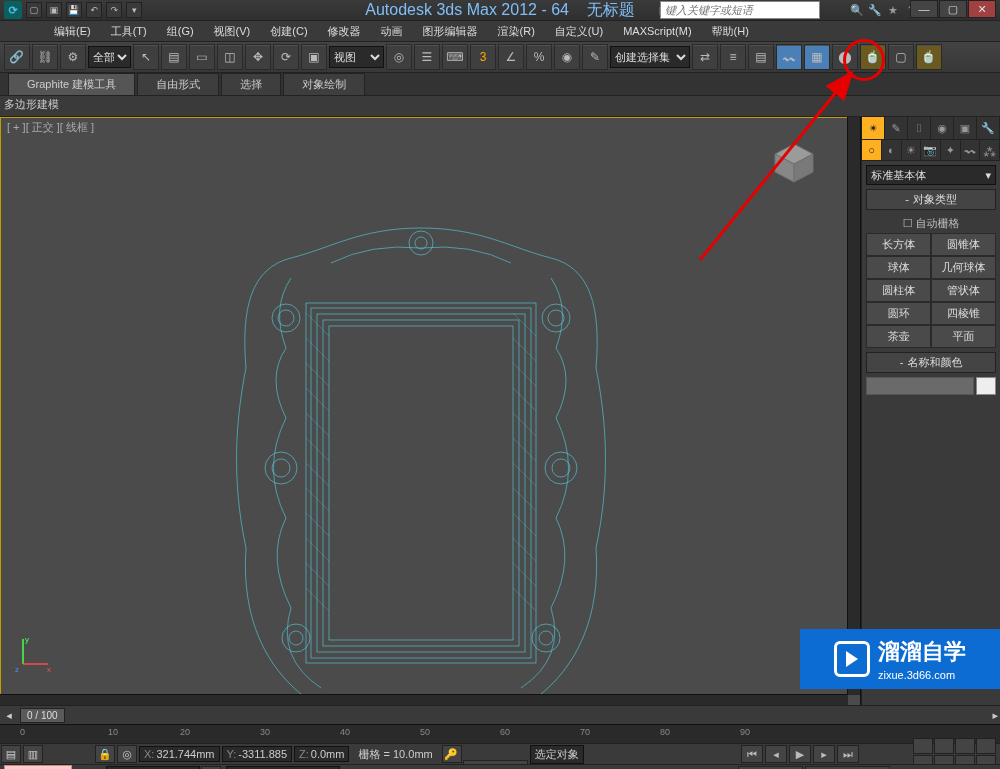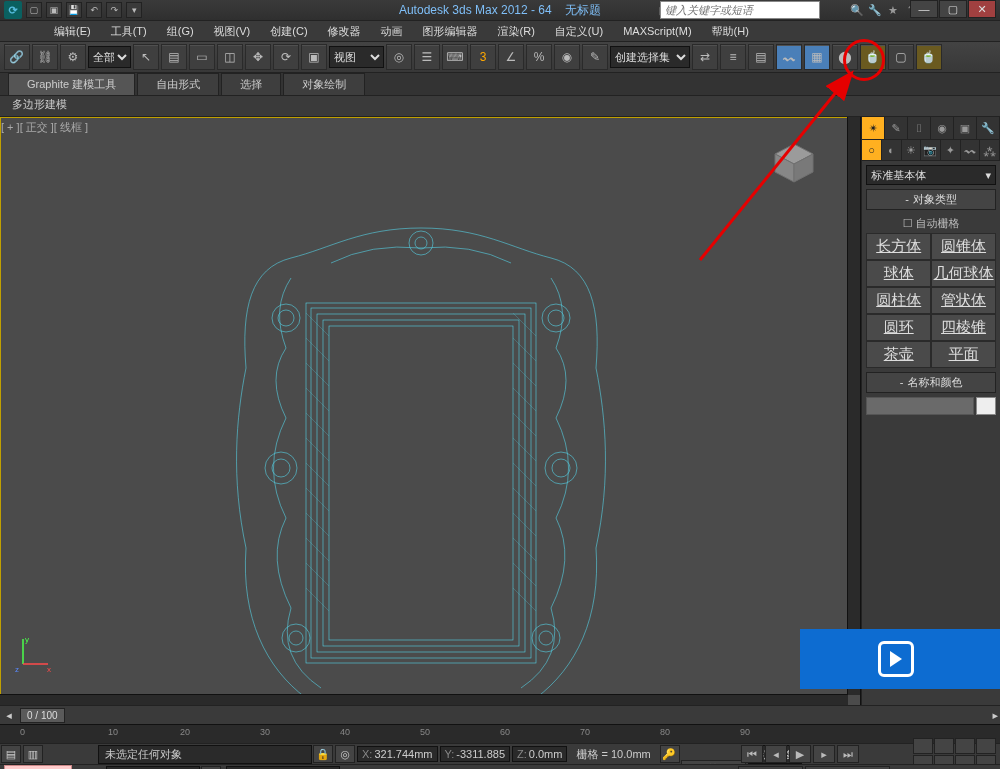--- a/index.html
+++ b/index.html
@@ -40,21 +40,21 @@
     width: 16px;
     margin-right: 1px;
     padding: 0;
     font-size: 9px;
   }
   .titlebar .title {
     position: absolute;
     left: 50%;
     transform: translateX(-50%);
     color: #7fbff8;
-    font-size: 12px;
+    font-size: 16px;
   }
   .titlebar .search {
     position: absolute;
     right: 180px;
     background: #fff;
     height: 16px;
     width: 150px;
     border: 1px solid #888;
     padding: 0 4px;
     color: #888;
@@ -176,40 +176,40 @@
     margin-left: 2px;
     color: #ccc;
     font-size: 11px;
   }
   .ribbon-tab.active {
     background: #555;
   }
   .ribbon-panel {
     background: #3a3a3a;
     height: 18px;
-    padding: 1px 12px;
+    padding: 1px 4px;
     color: #ccc;
     font-size:11px;
     border-bottom: 1px solid #222;
   }
 
   
   .main {
     display: flex;
     height: 588px;
   }
   .viewport-wrap {
     width: 862px;
     background: #4b4b4b;
     position: relative;
     border-right: 1px solid #111;
   }
   .viewport-label {
     position:absolute;
-    top:2px;left:0;
+    top:2px;left:6px;
     color:#aaa;
     font-size:11px;
     z-index:3;
   }
   .viewport {
     position:absolute;
     top:0;left:0;right:12px;bottom:10px;
     background:#4b4b4b;
     border:1px solid #c0a000;
   }
@@ -239,21 +239,21 @@
   .cmd-tabs { display:flex; height:22px; background:#333; border-bottom:1px solid #222;}
   .cmd-tabs .t { flex:1;display:flex;align-items:center;justify-content:center;border-right:1px solid #222;color:#999;}
   .cmd-tabs .t.active { background:#ffb020;color:#222;}
   .cmd-tabs2 { display:flex; height:20px; background:#333;border-bottom:1px solid #222;}
   .cmd-tabs2 .t { flex:1;display:flex;align-items:center;justify-content:center;border-right:1px solid #222;color:#999;}
   .cmd-tabs2 .t.active { background:#ffb020;color:#222;}
   .cmd-dd { margin:4px;background:#2a2a2a;border:1px solid #111;color:#ddd;height:18px;display:flex;align-items:center;justify-content:space-between;padding:0 4px;font-size:11px;}
   .rollout-head {margin:4px;background:#444;border:1px solid #222;text-align:center;padding:2px;font-size:11px;color:#ddd;}
   .chk-row  {text-align:center;padding:2px;font-size:11px;color:#bbb;}
   .prim-grid { display:grid;grid-template-columns:1fr 1fr;gap:0;margin:0 4px;}
-  .prim-grid .btn {background:#4a4a4a;border:1px solid #2a2a2a;text-align:center;padding:3px 0;font-size:15px;color:#ddd;text-decoration:underline;}
+  .prim-grid .btn {background:#4a4a4a;border:1px solid #2a2a2a;text-align:center;padding:3px 0;font-size:11px;color:#ddd;}
   .name-input-row { display:flex;margin:4px;height:18px;}
   .name-input-row .in{flex:1;background:#6a6a6a;border:1px solid #555;}
   .name-input-row .sw{width:18px;background:#eee;border:1px solid #888;margin-left:2px;}
 
   
   .timeslider {
     height: 18px;
     background:#3a3a3a;
     display:flex;
     align-items:center;
@@ -560,21 +560,20 @@
   <span style="left:500px">60</span>
   <span style="left:580px">70</span>
   <span style="left:660px">80</span>
   <span style="left:740px">90</span>
 </div>
 
 <div class="status1">
   <div class="status-btn">▤</div>
   <div class="status-btn">▥</div>
   <div style="width:50px"></div>
-  <div class="prompt" style="width:200px">未选定任何对象</div>
   <div class="status-btn">🔒</div>
   <div class="status-btn">◎</div>
   <div class="coord-box">
       <span class="lbl">X:</span>
       <span>321.744mm</span>
     </div>
   <div class="coord-box">
       <span class="lbl">Y:</span>
       <span>-3311.885</span>
     </div>
@@ -613,13 +612,17 @@
   <div class="prompt" style="width:100px">添加时间标记</div>
   <div style="flex:1"></div>
   <div style="background:#444;border:1px solid #222;padding:1px 4px;">设置关键点</div>
   <div style="background:#444;border:1px solid #222;padding:1px 4px;margin-left:2px;margin-right:110px;">关键点过滤器...</div>
 </div>
 
 <div class="watermark">
   <div class="play">
     <div style="width:0;height:0;border-left:12px solid #fff;border-top:8px solid transparent;border-bottom:8px solid transparent;"></div>
   </div>
+  <div>
+    <div class="logo-text">溜溜自学</div>
+    <div class="url">zixue.3d66.com</div>
+  </div>
 </div>
 
 </body></html>

